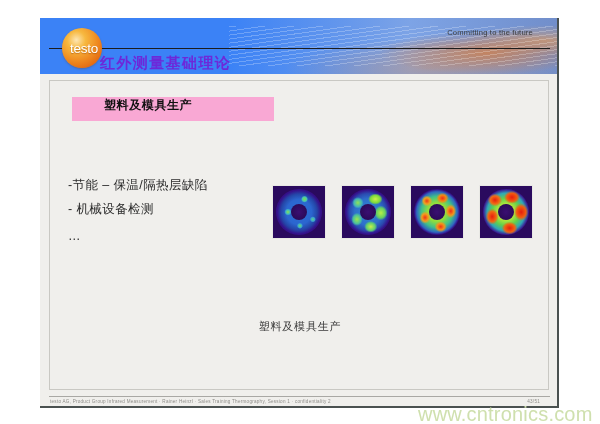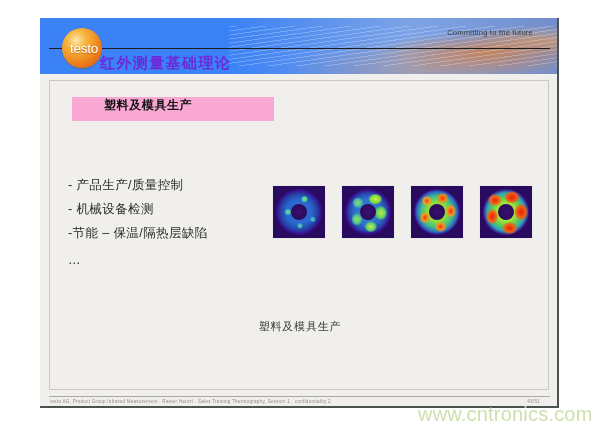--- a/index.html
+++ b/index.html
@@ -283,23 +283,22 @@
 
     <div class="title">红外测量基础理论</div>
 
     <div class="body-frame">
 
       <div class="subtitle-chip">
         <span>塑料及模具生产</span>
       </div>
 
       <div class="bullets">
-        <div class="bullet">- 产品生产/质量控制</div>
+        <div class="bullet">-节能 – 保温/隔热层缺陷</div>
         <div class="bullet">- 机械设备检测</div>
-        <div class="bullet">-节能 – 保温/隔热层缺陷</div>
         <div class="ellipsis">…</div>
       </div>
 
       <div class="gallery">
         <div class="thermo t1">
           <div class="ring"></div>
           <div class="hub"></div>
         </div>
         <div class="thermo t2">
           <div class="ring"></div>

